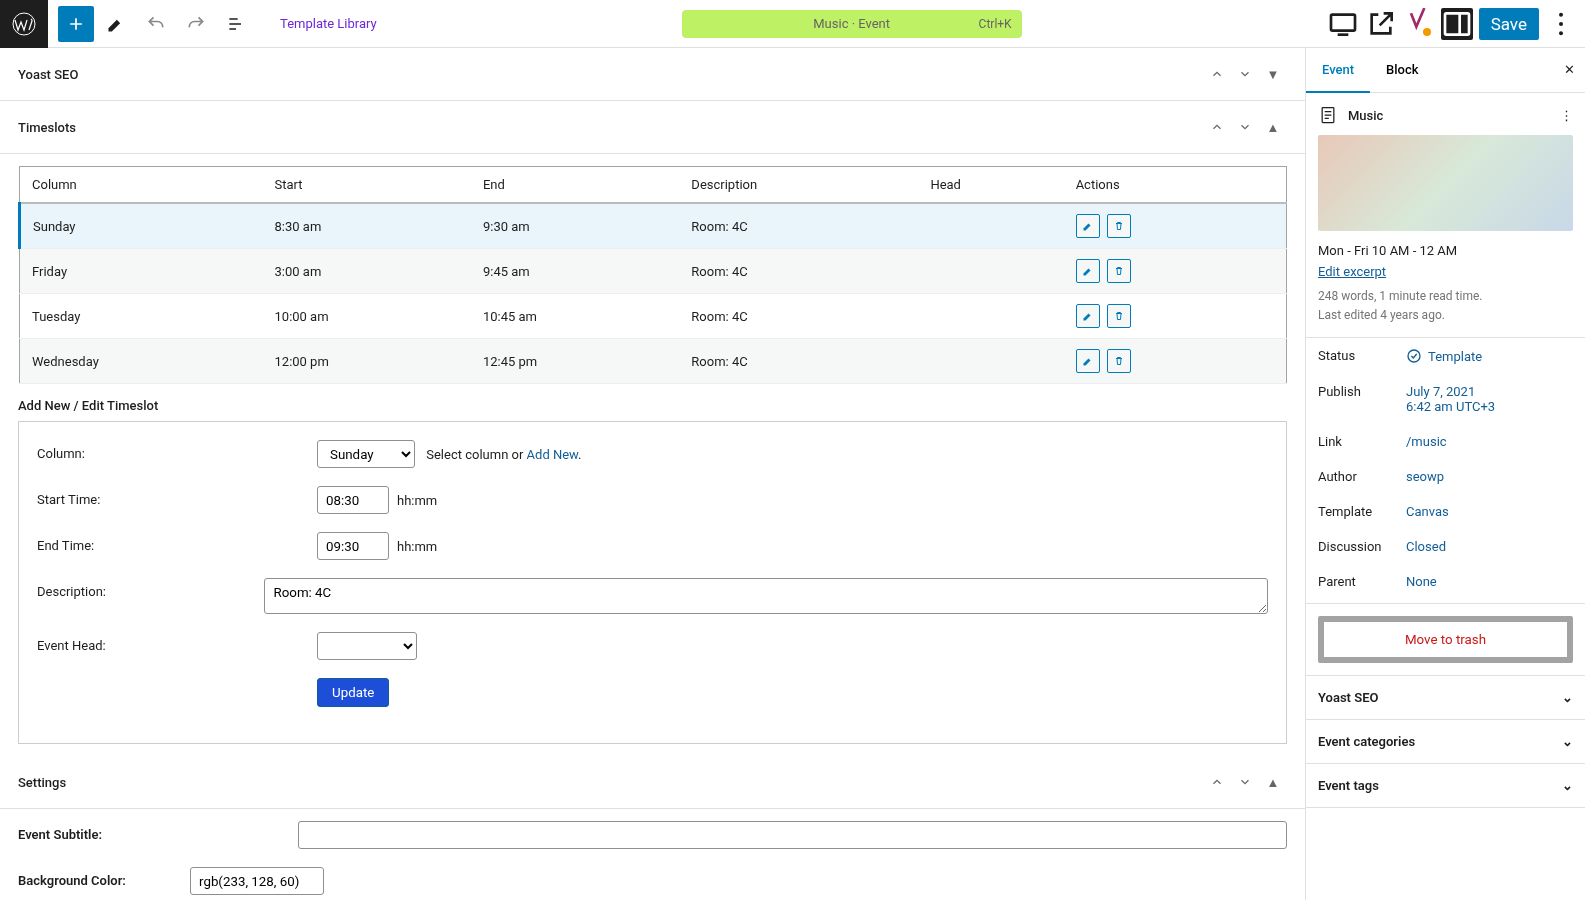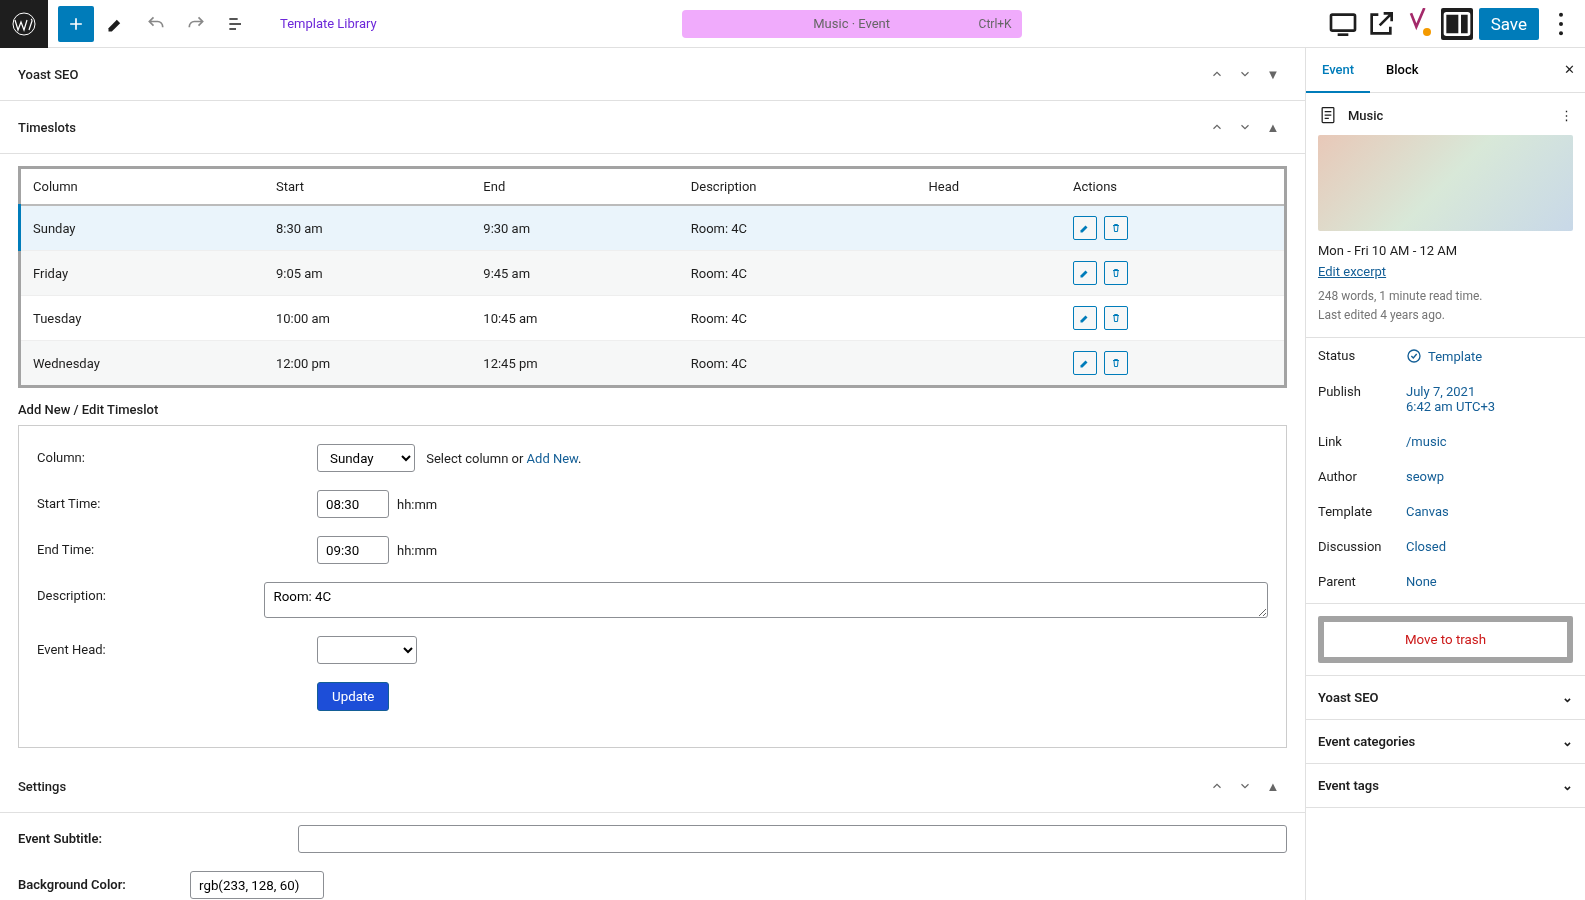--- a/index.html
+++ b/index.html
@@ -7,40 +7,40 @@
 
 
 .topbar { display: flex; align-items: center; height: 48px; border-bottom: 1px solid #e0e0e0; }
 .wp-logo { width: 48px; height: 48px; background: #1e1e1e; display: flex; align-items: center; justify-content: center; color: #fff; }
 .wp-logo svg { width: 24px; height: 24px; }
 .tb-btn { width: 36px; height: 36px; display: flex; align-items: center; justify-content: center; margin: 0 2px; border-radius: 2px; cursor: pointer; }
 .tb-btn.add { background: #007cba; color: #fff; margin-left: 10px; }
 .tb-btn svg { width: 20px; height: 20px; }
 .tb-link { margin-left: 24px; color: #6d28d9; cursor: pointer; }
 .tb-center { flex: 1; display: flex; justify-content: center; }
-.tb-search { background: #f0abfc; border-radius: 4px; height: 28px; width: 340px; display: flex; align-items: center; padding: 0 12px; color: #666; justify-content: center; position: relative; }
+.tb-search { background: #bef264; border-radius: 4px; height: 28px; width: 340px; display: flex; align-items: center; padding: 0 12px; color: #666; justify-content: center; position: relative; }
 .tb-search .shortcut { position: absolute; right: 10px; font-size: 12px; }
 .tb-right { display: flex; align-items: center; gap: 6px; padding-right: 8px; }
 .tb-icon-btn { width: 32px; height: 32px; display: flex; align-items: center; justify-content: center; border-radius: 2px; cursor: pointer; }
 .tb-icon-btn.dark { background: #1e1e1e; color: #fff; }
 .save-btn { background: #007cba; color: #fff; border: none; height: 32px; padding: 0 12px; border-radius: 2px; cursor: pointer; font-size: 17px; }
 
 
 .layout { display: flex; height: calc(100vh - 48px); }
 .main { flex: 1; overflow-y: scroll; position: relative; }
 .sidebar { width: 280px; border-left: 1px solid #e0e0e0; overflow-y: auto; }
 
 
 .panel-hdr { display: flex; align-items: center; padding: 12px 18px; border-bottom: 1px solid #e0e0e0; font-weight: 500; }
 .panel-hdr .spacer { flex: 1; }
 .panel-ctrl { width: 28px; height: 28px; display: flex; align-items: center; justify-content: center; cursor: pointer; color: #666; }
 .panel-body { padding: 12px 18px; }
 
 
-.ts-table { width: 100%; border-collapse: collapse; border: 3px solid #a3a3a3; }
+.ts-table { width: 100%; border-collapse: collapse; border: 1px solid #a3a3a3; }
 .ts-table th, .ts-table td { text-align: left; padding: 10px 12px; font-weight: 400; font-size: 13px; }
 .ts-table thead th { border-bottom: 2px solid #bbb; }
 .ts-table tbody tr { border-bottom: 1px solid #eee; }
 .ts-table tbody tr:nth-child(even) { background: #f6f7f7; }
 .ts-table tbody tr.active { background: #eaf4fb; border-left: 3px solid #007cba; }
 .act-btn { width: 24px; height: 24px; border: 1px solid #007cba; background: #f6f7f7; color: #007cba; display: inline-flex; align-items: center; justify-content: center; border-radius: 2px; margin-right: 4px; cursor: pointer; }
 .act-btn svg { width: 12px; height: 12px; }
 
 
 .form-box { border: 1px solid #ccc; padding: 18px; }
@@ -215,21 +215,21 @@
                 </span>
       <span class="act-btn">
                   <svg viewBox="0 0 24 24" fill="none" stroke="currentColor" stroke-width="2">
                     <path d="M6 7h12M9 7V5h6v2M8 7l1 12h6l1-12"></path>
                   </svg>
                 </span>
     </td>
             </tr>
             <tr>
     <td>Friday</td>
-    <td>9:05 am</td>
+    <td>3:00 am</td>
     <td>9:45 am</td>
     <td>Room: 4C</td>
     <td></td>
     <td>
       <span class="act-btn">
                   <svg viewBox="0 0 24 24" fill="currentColor">
                     <path d="M3 17l10-10 4 4-10 10H3v-4z"></path>
                   </svg>
                 </span>
       <span class="act-btn">

